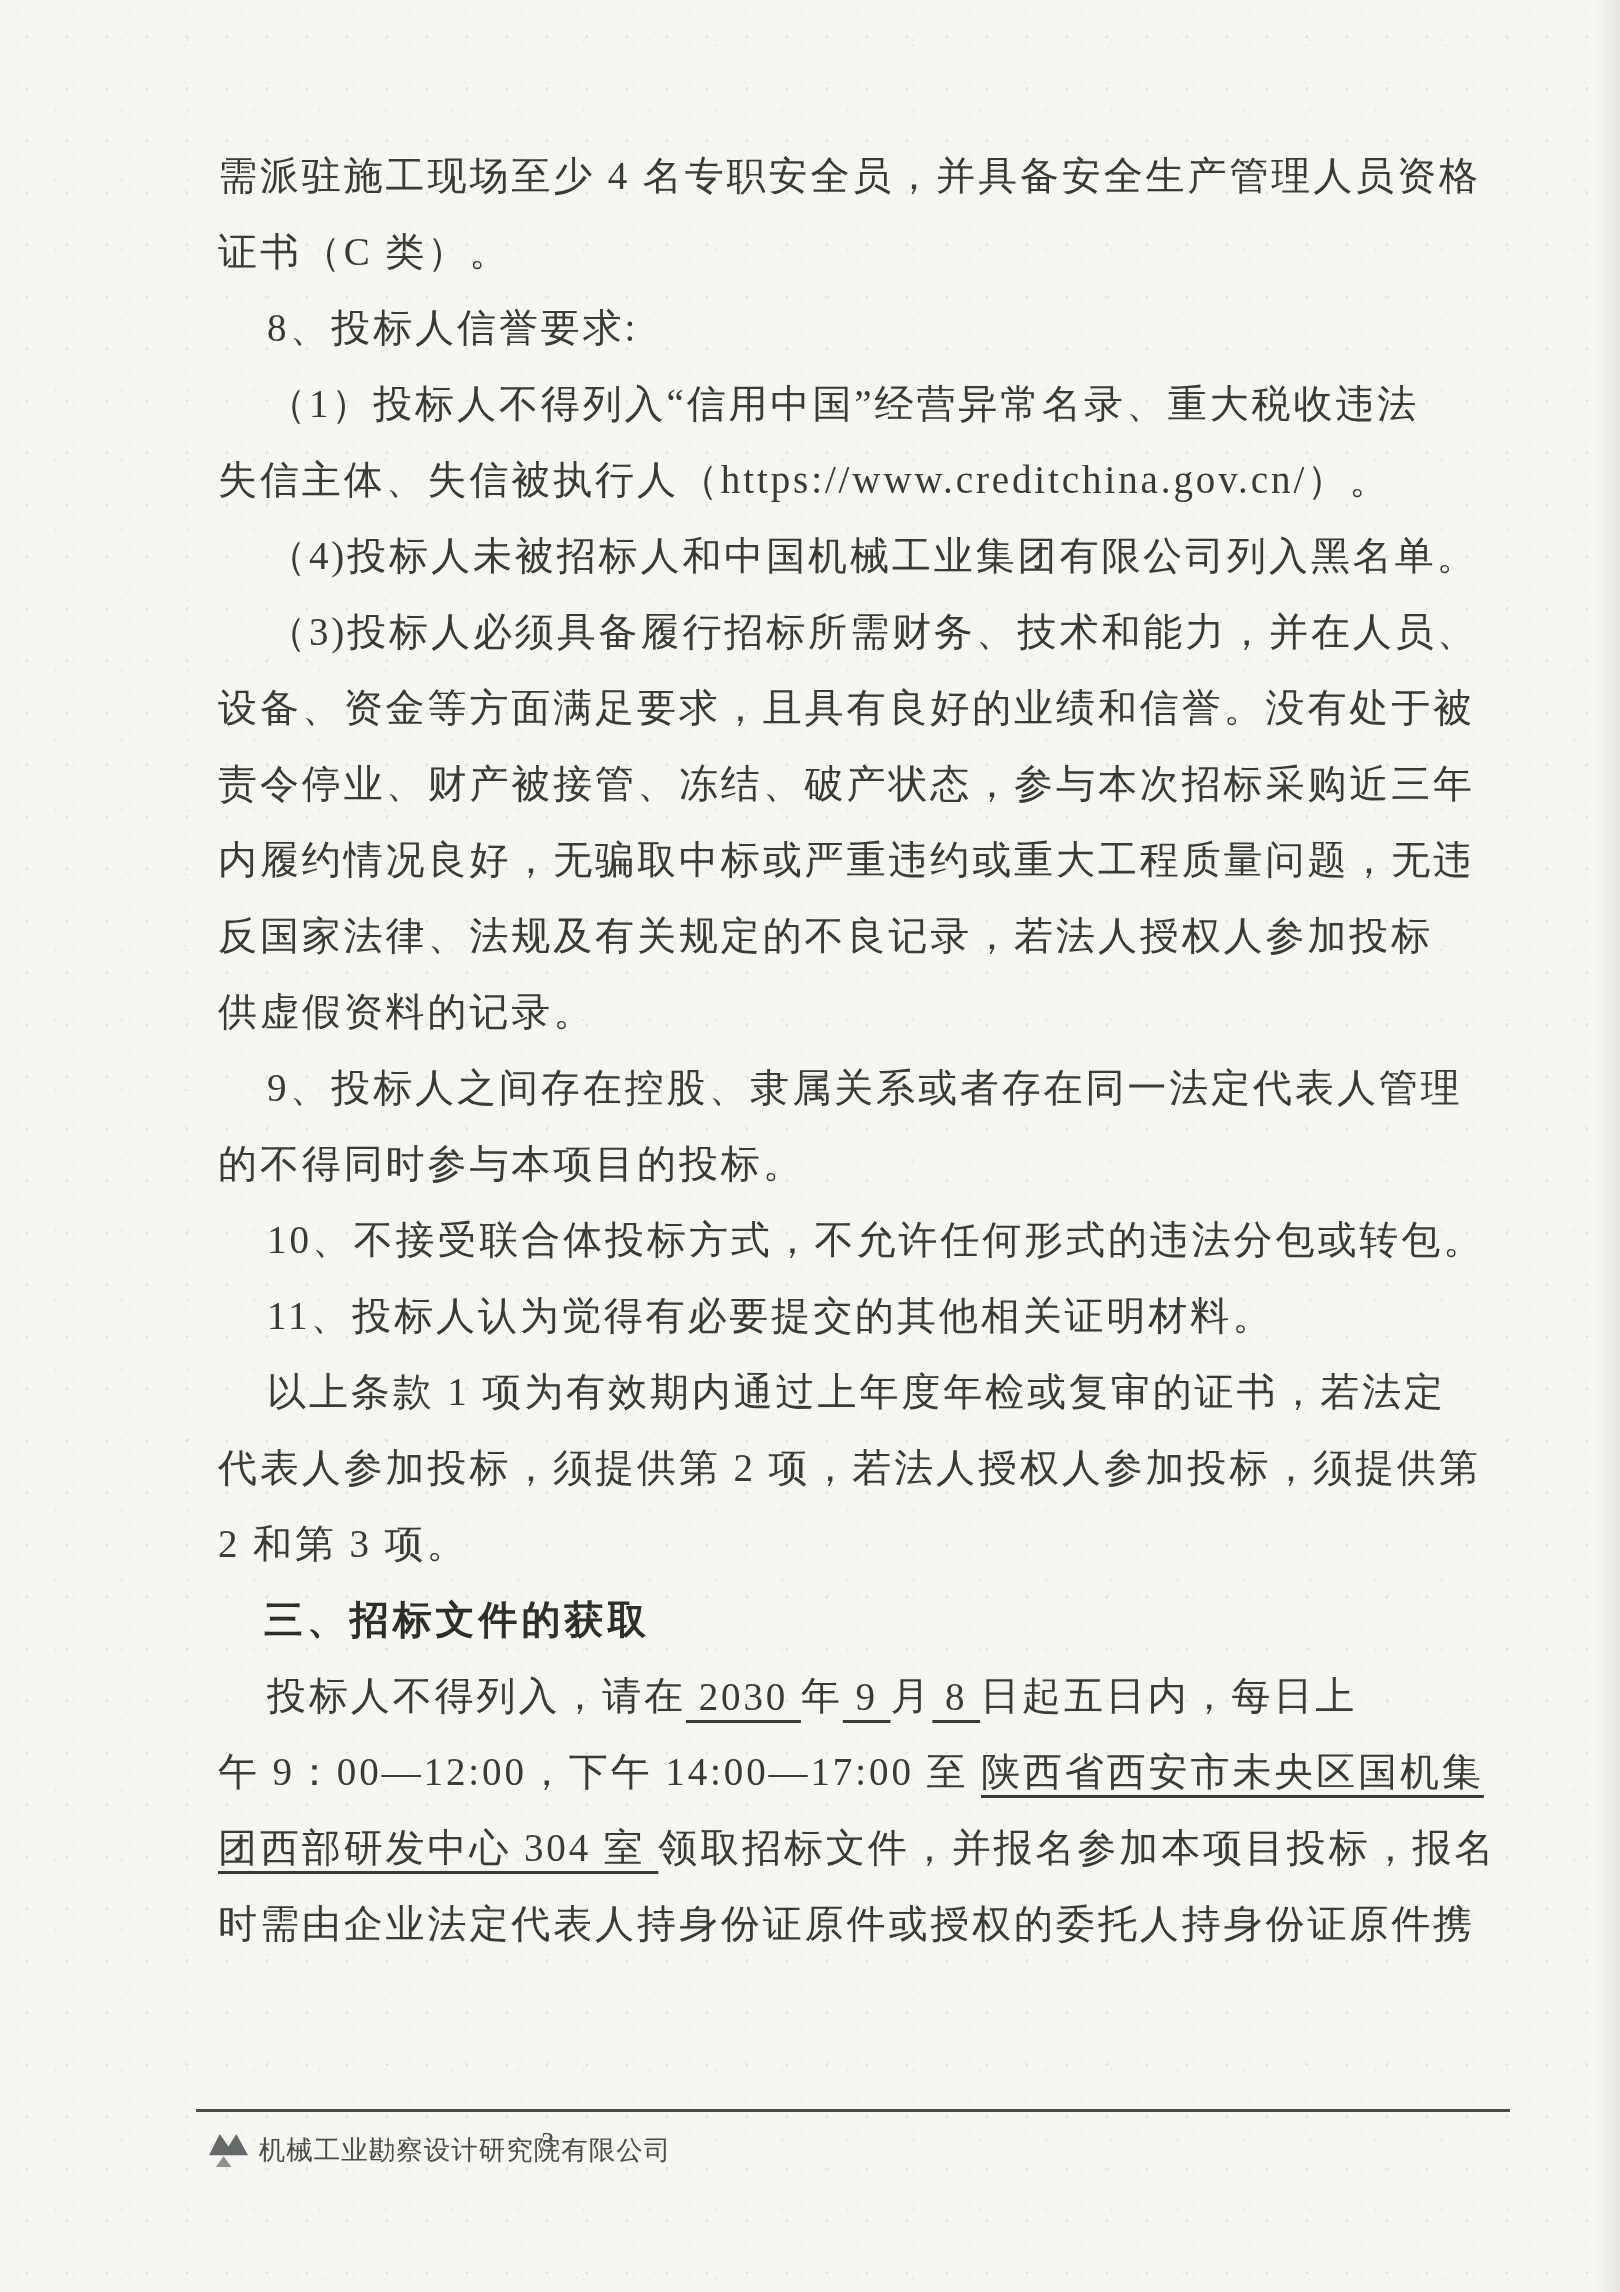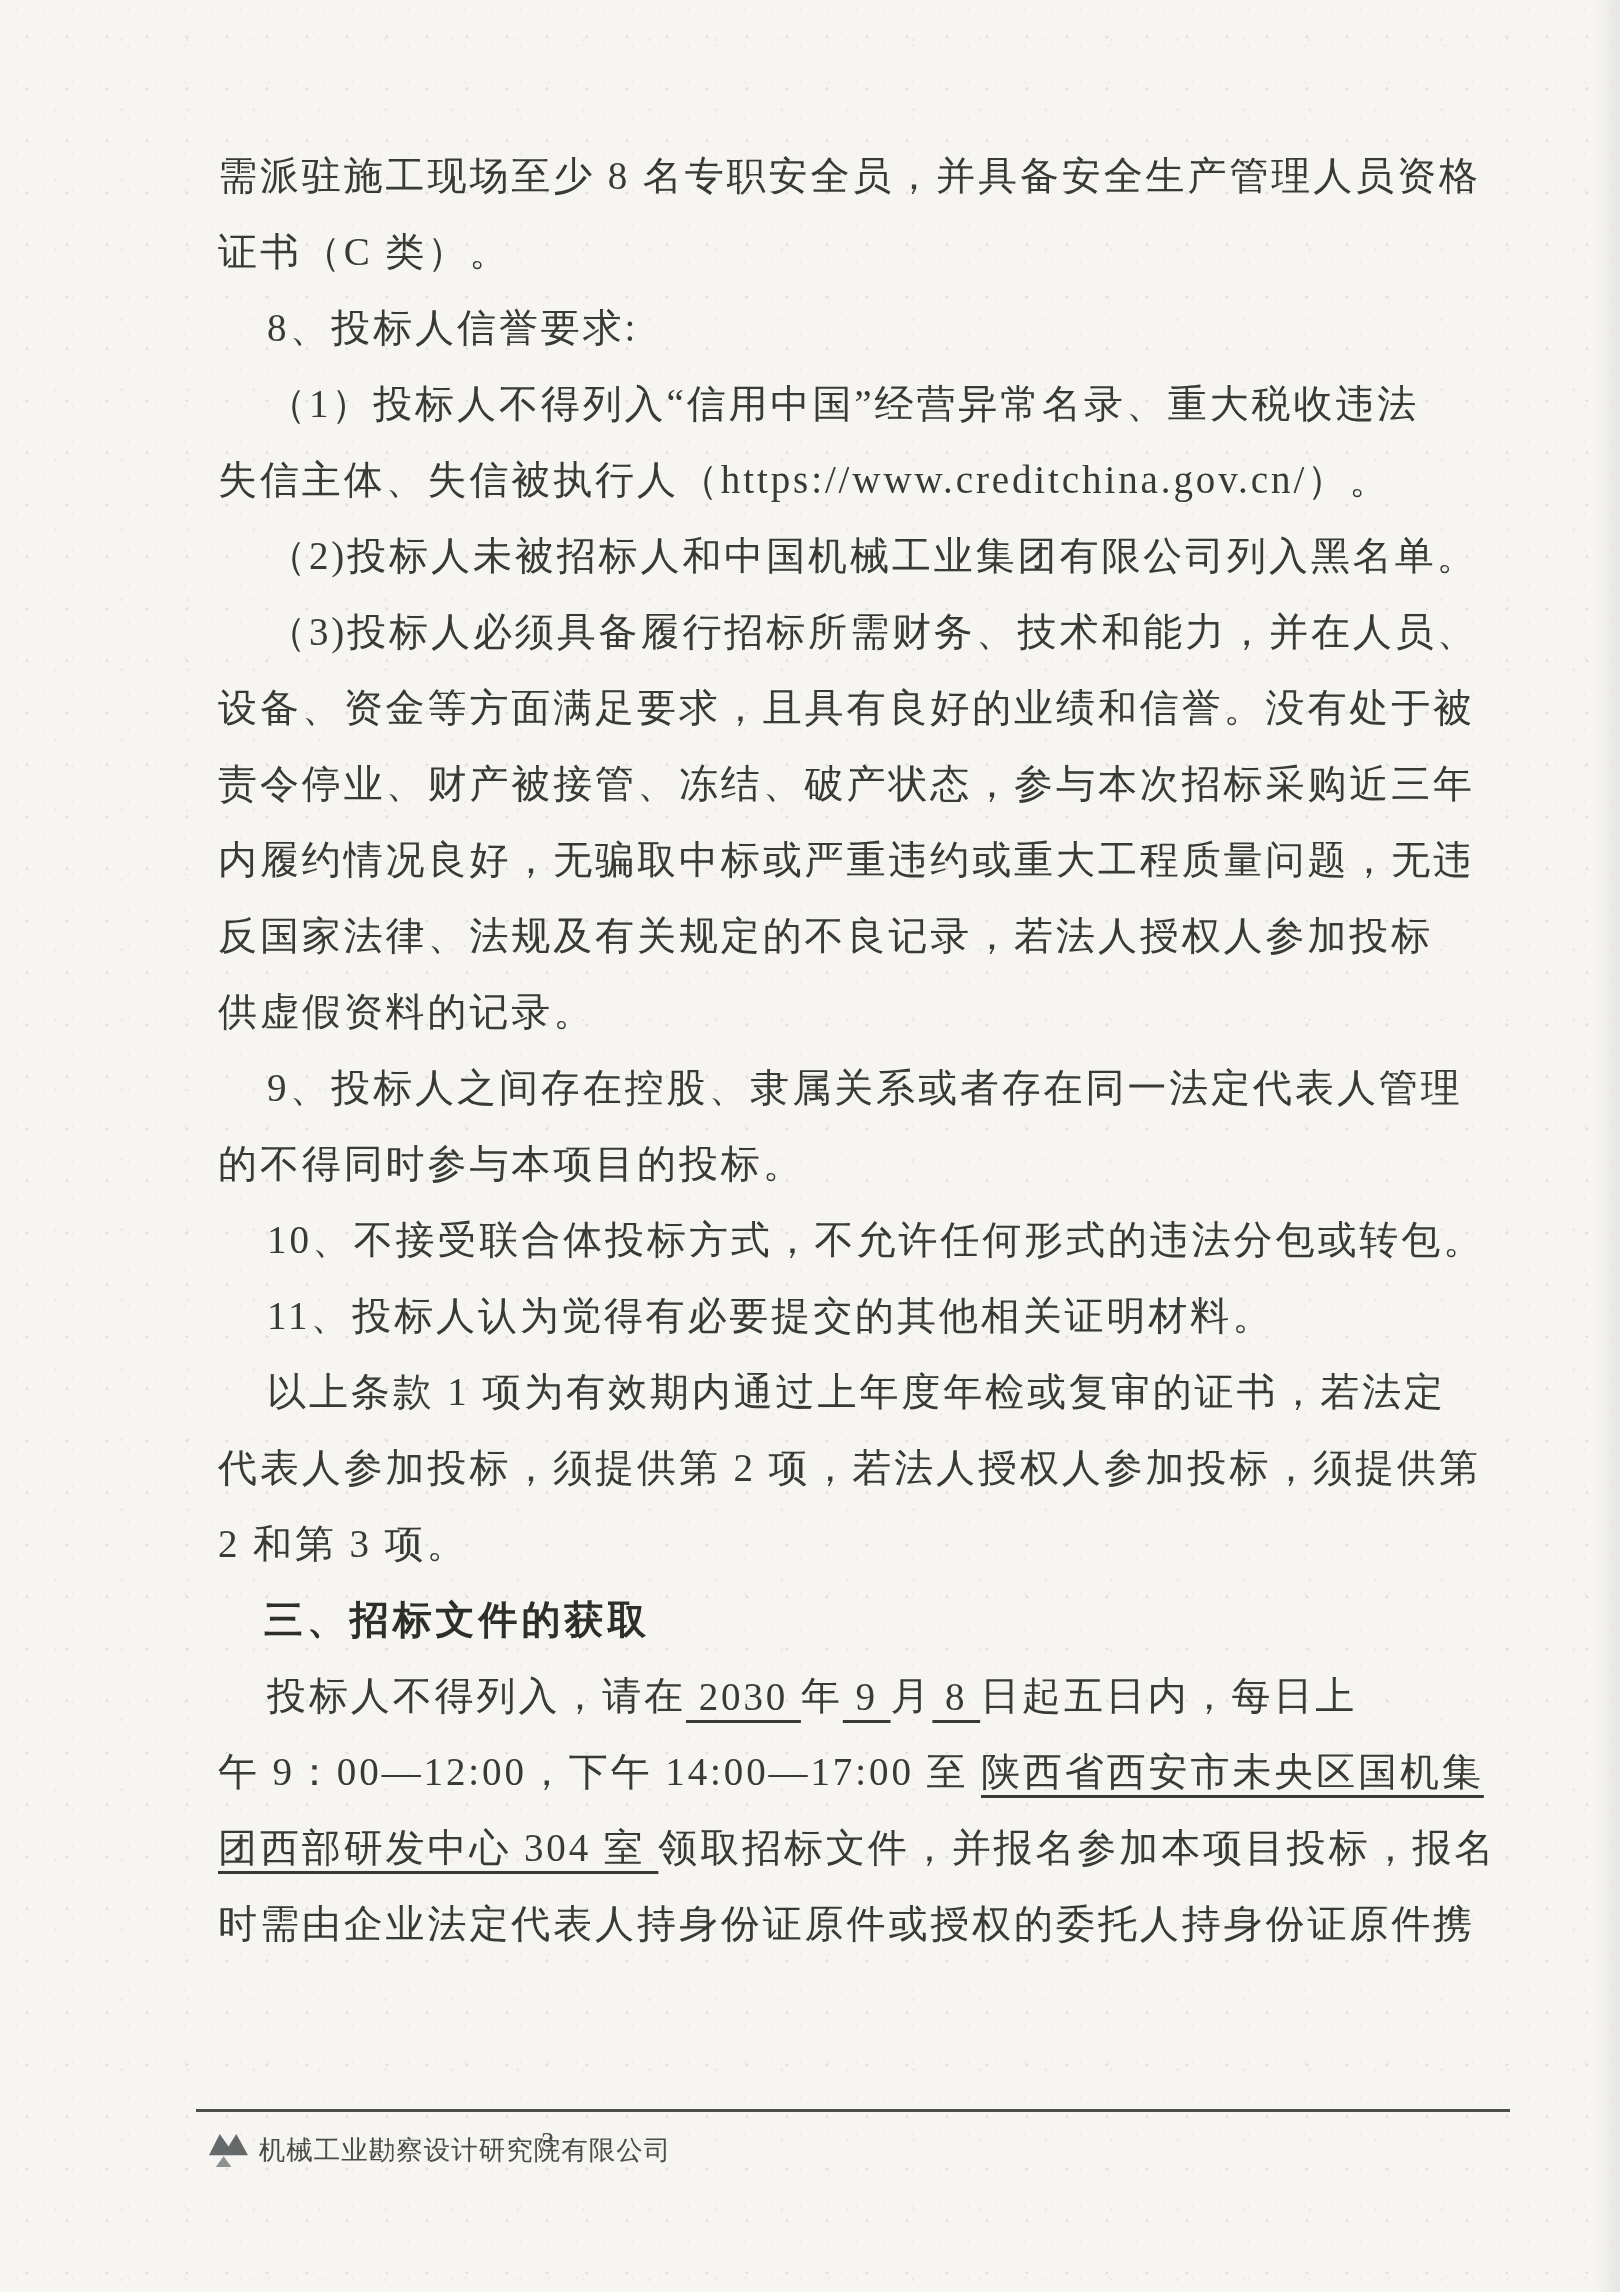--- a/index.html
+++ b/index.html
@@ -60,26 +60,26 @@
     position:absolute;left:541px;top:2127px;
     font-size:26.5px;color:#4a4a46;
   }
 </style>
 </head>
 <body>
 
 <div class="page">
 
   <div class="doc-body">
-      <div class="line"><span>需派驻施工现场至少 8 名专职安全员，并具备安全生产管理人员资格</span></div>
+      <div class="line"><span>需派驻施工现场至少 4 名专职安全员，并具备安全生产管理人员资格</span></div>
       <div class="line"><span>证书（C 类）。</span></div>
       <div class="line indent"><span>8、投标人信誉要求:</span></div>
       <div class="line indent"><span>（1）投标人不得列入“信用中国”经营异常名录、重大税收违法</span></div>
       <div class="line"><span>失信主体、失信被执行人（https://www.creditchina.gov.cn/）。</span></div>
-      <div class="line indent"><span>（2)投标人未被招标人和中国机械工业集团有限公司列入黑名单。</span></div>
+      <div class="line indent"><span>（4)投标人未被招标人和中国机械工业集团有限公司列入黑名单。</span></div>
       <div class="line indent"><span>（3)投标人必须具备履行招标所需财务、技术和能力，并在人员、</span></div>
       <div class="line"><span>设备、资金等方面满足要求，且具有良好的业绩和信誉。没有处于被</span></div>
       <div class="line"><span>责令停业、财产被接管、冻结、破产状态，参与本次招标采购近三年</span></div>
       <div class="line"><span>内履约情况良好，无骗取中标或严重违约或重大工程质量问题，无违</span></div>
       <div class="line"><span>反国家法律、法规及有关规定的不良记录，若法人授权人参加投标</span></div>
       <div class="line"><span>供虚假资料的记录。</span></div>
       <div class="line indent"><span>9、投标人之间存在控股、隶属关系或者存在同一法定代表人管理</span></div>
       <div class="line"><span>的不得同时参与本项目的投标。</span></div>
       <div class="line indent"><span>10、不接受联合体投标方式，不允许任何形式的违法分包或转包。</span></div>
       <div class="line indent"><span>11、投标人认为觉得有必要提交的其他相关证明材料。</span></div>

